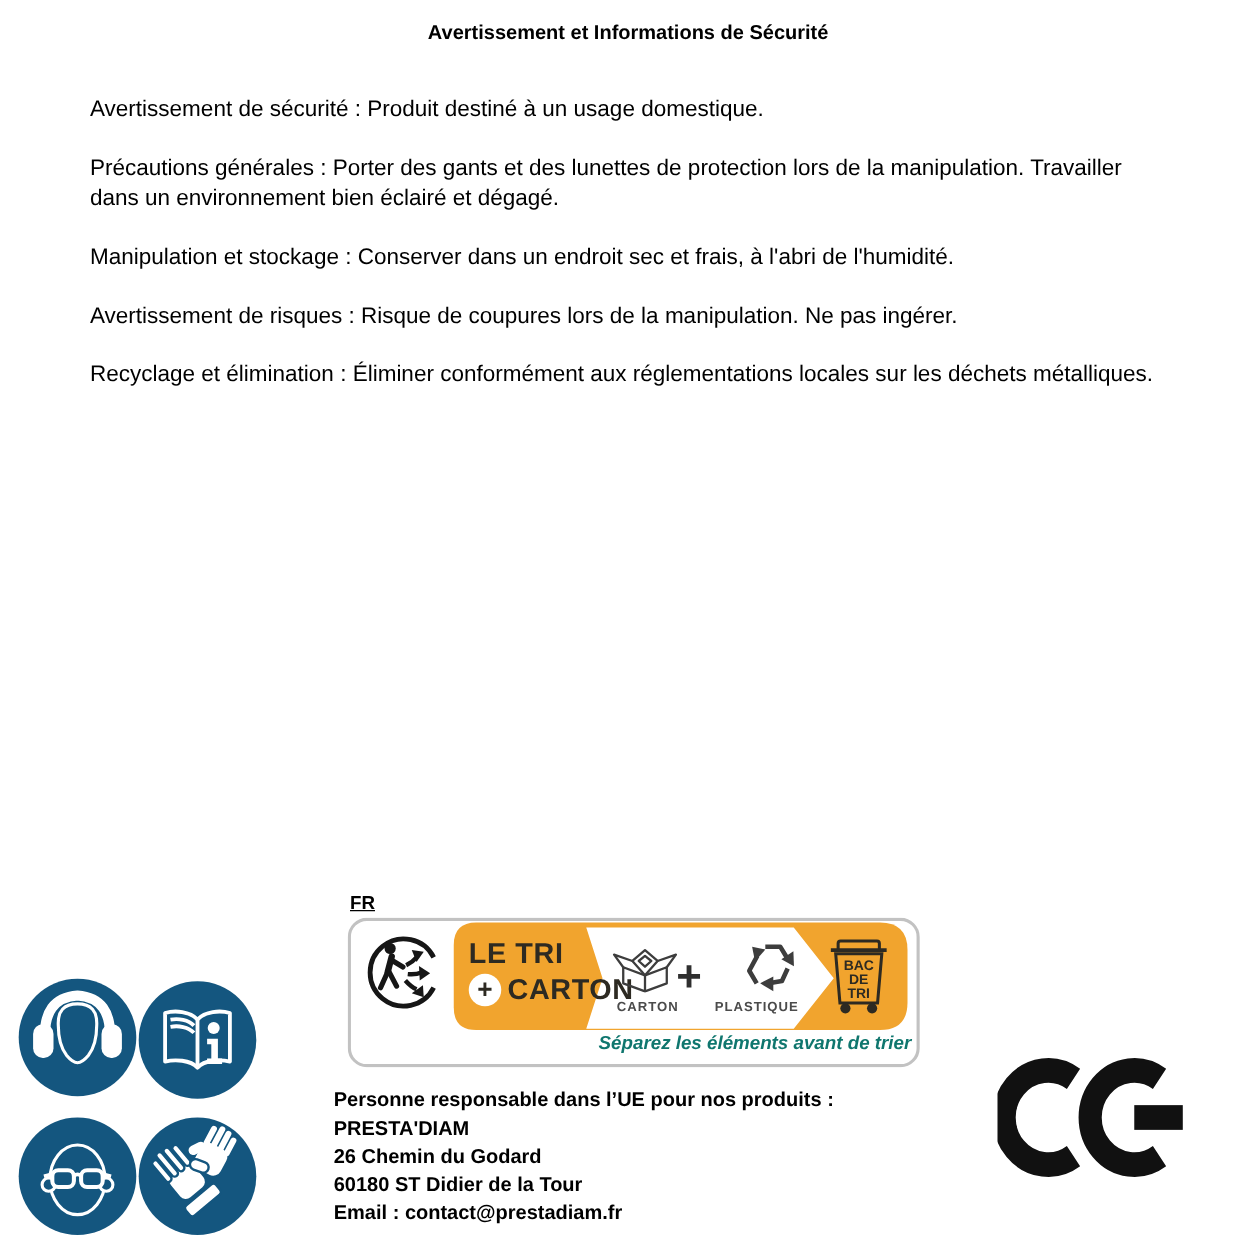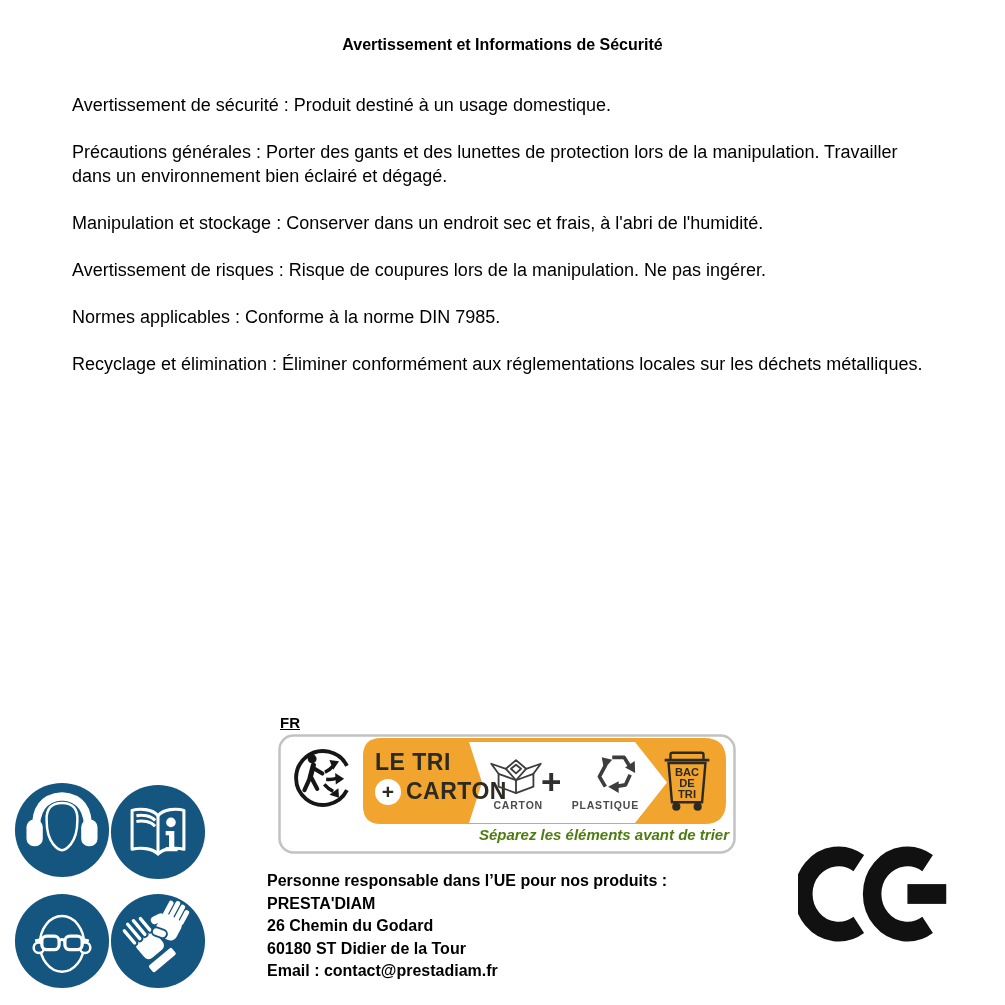--- a/index.html
+++ b/index.html
@@ -2,21 +2,21 @@
 <html><head>
 <meta charset="utf-8">
 <style>
   html,body{margin:0;padding:0;}
   body{
     width:1005px;height:1005px;position:relative;overflow:hidden;
     background:#ffffff;color:#000;
     font-family:"Liberation Sans", sans-serif;
   }
   .doc-title{
-    padding-top:36px;text-align:center;
+    padding-top:18px;text-align:center;
     font-size:16px;font-weight:bold;line-height:17px;
   }
   .doc-body{
     margin:40px 72px 0 72px;
     font-size:18px;line-height:24px;
   }
   .doc-body p{margin:0 0 23px 0;}
 
   
   .picto-grid{position:absolute;left:14px;top:782px;width:193px;}
@@ -41,21 +41,21 @@
   }
   .letri .word{font-size:23px;letter-spacing:0.5px;}
   .mat-group{position:absolute;top:16px;text-align:right;}
   .mat-group.carton{left:199px;width:66px;}
   .mat-group.plastique{left:287px;width:74px;}
   .mat-label{font-size:10.5px;font-weight:bold;color:#4b4b4b;letter-spacing:0.8px;margin-top:1px;}
   .mat-plus{position:absolute;left:263px;top:28px;font-size:35px;font-weight:800;color:#2f2f2f;line-height:40px;}
   .bin{position:absolute;left:379px;top:13px;}
   .separez{
     position:absolute;right:13px;top:92px;
-    font-size:15px;font-weight:bold;font-style:italic;color:#4d7c0f;
+    font-size:15px;font-weight:bold;font-style:italic;color:#0f766e;
   }
 
   
   .contact{
     position:absolute;left:267px;top:870px;width:458px;
     text-align:left;font-weight:bold;font-size:16px;line-height:22.5px;
   }
 
   
   .ce-mark{position:absolute;left:798px;top:845px;}
@@ -63,21 +63,20 @@
 </head>
 <body>
 
 <div class="doc-title">Avertissement et Informations de Sécurité</div>
 
 <div class="doc-body">
   <p>Avertissement de sécurité : Produit destiné à un usage domestique.</p>
   <p>Précautions générales : Porter des gants et des lunettes de protection lors de la manipulation. Travailler dans un environnement bien éclairé et dégagé.</p>
   <p>Manipulation et stockage : Conserver dans un endroit sec et frais, à l'abri de l'humidité.</p>
   <p>Avertissement de risques : Risque de coupures lors de la manipulation. Ne pas ingérer.</p>
-  <p>Normes applicables : Conforme à la norme DIN 7985.</p>
   <p>Recyclage et élimination : Éliminer conformément aux réglementations locales sur les déchets métalliques.</p>
 </div>
 
 <div class="picto-grid">
 
   <div class="picto p1">
     <svg viewBox="0 0 100 100" width="96" height="96">
       <circle cx="50" cy="50" r="49" fill="#14567F"></circle>
       <path d="M23,52 Q21,17 50,15 Q79,17 77,52" stroke="#fff" stroke-width="8.5" fill="none" stroke-linecap="round"></path>
       <rect x="13" y="39" width="17" height="28" rx="8" fill="#fff"></rect>

